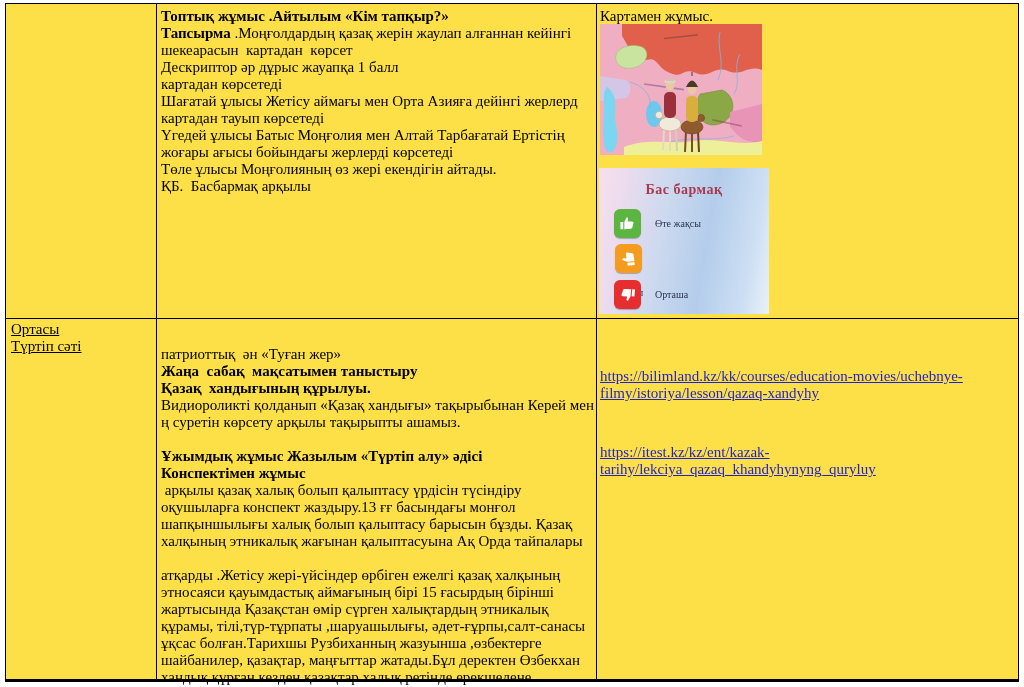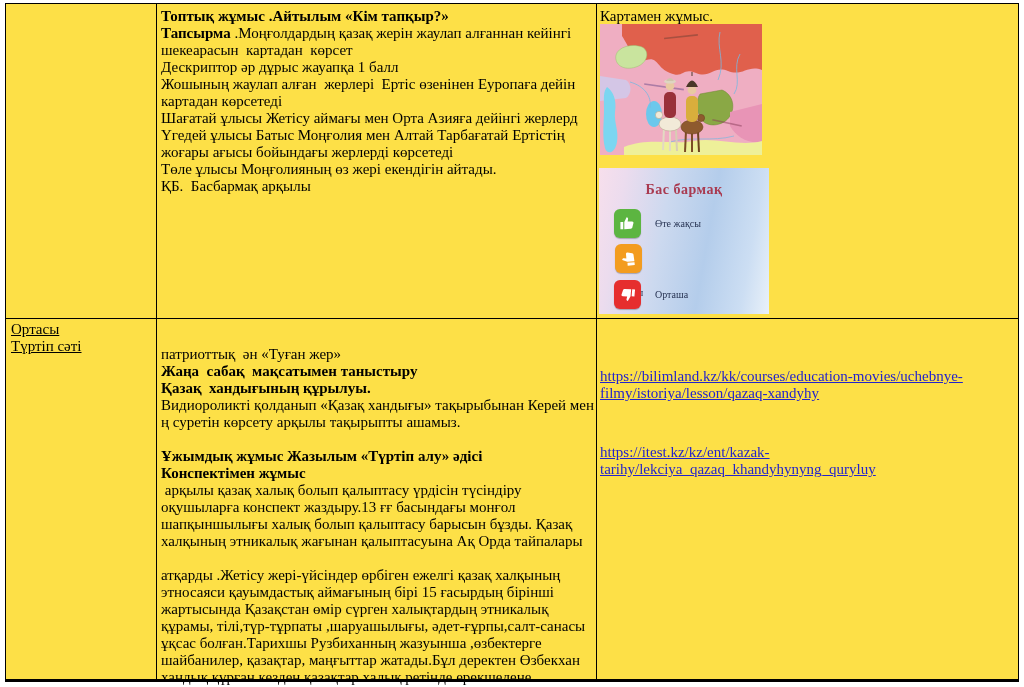--- a/index.html
+++ b/index.html
@@ -91,23 +91,23 @@
 <div class="doc-table">
   <div class="vline vline-1"></div>
   <div class="vline vline-2"></div>
   <div class="hline"></div>
 
   <div class="cell-text r1c2">
       <div class="tline"><span class="b">Топтық жұмыс .Айтылым «Кім тапқыр?»</span></div>
       <div class="tline"><span class="b">Тапсырма </span><span>.Моңғолдардың қазақ жерін жаулап алғаннан кейінгі</span></div>
       <div class="tline"><span>шекеарасын  картадан  көрсет</span></div>
       <div class="tline"><span>Дескриптор әр дұрыс жауапқа 1 балл</span></div>
-      <div class="tline"><span>Жошының жаулап алған  жерлері  Ертіс өзенінен Еуропаға дейін</span></div>
       <div class="tline"><span>картадан көрсетеді</span></div>
       <div class="tline"><span>Шағатай ұлысы Жетісу аймағы мен Орта Азияға дейінгі жерлерд</span></div>
+      <div class="tline"><span>картадан тауып көрсетеді</span></div>
       <div class="tline"><span>Үгедей ұлысы Батыс Моңғолия мен Алтай Тарбағатай Ертістің</span></div>
       <div class="tline"><span>жоғары ағысы бойындағы жерлерді көрсетеді</span></div>
       <div class="tline"><span>Төле ұлысы Моңғолияның өз жері екендігін айтады.</span></div>
       <div class="tline"><span>ҚБ.  Басбармақ арқылы</span></div>
     </div>
 
   <div class="cell-text r1c3-label">Картамен  жұмыс.</div>
 
   <div class="map-wrap">
     <svg viewBox="0 0 162 131" preserveAspectRatio="none">

